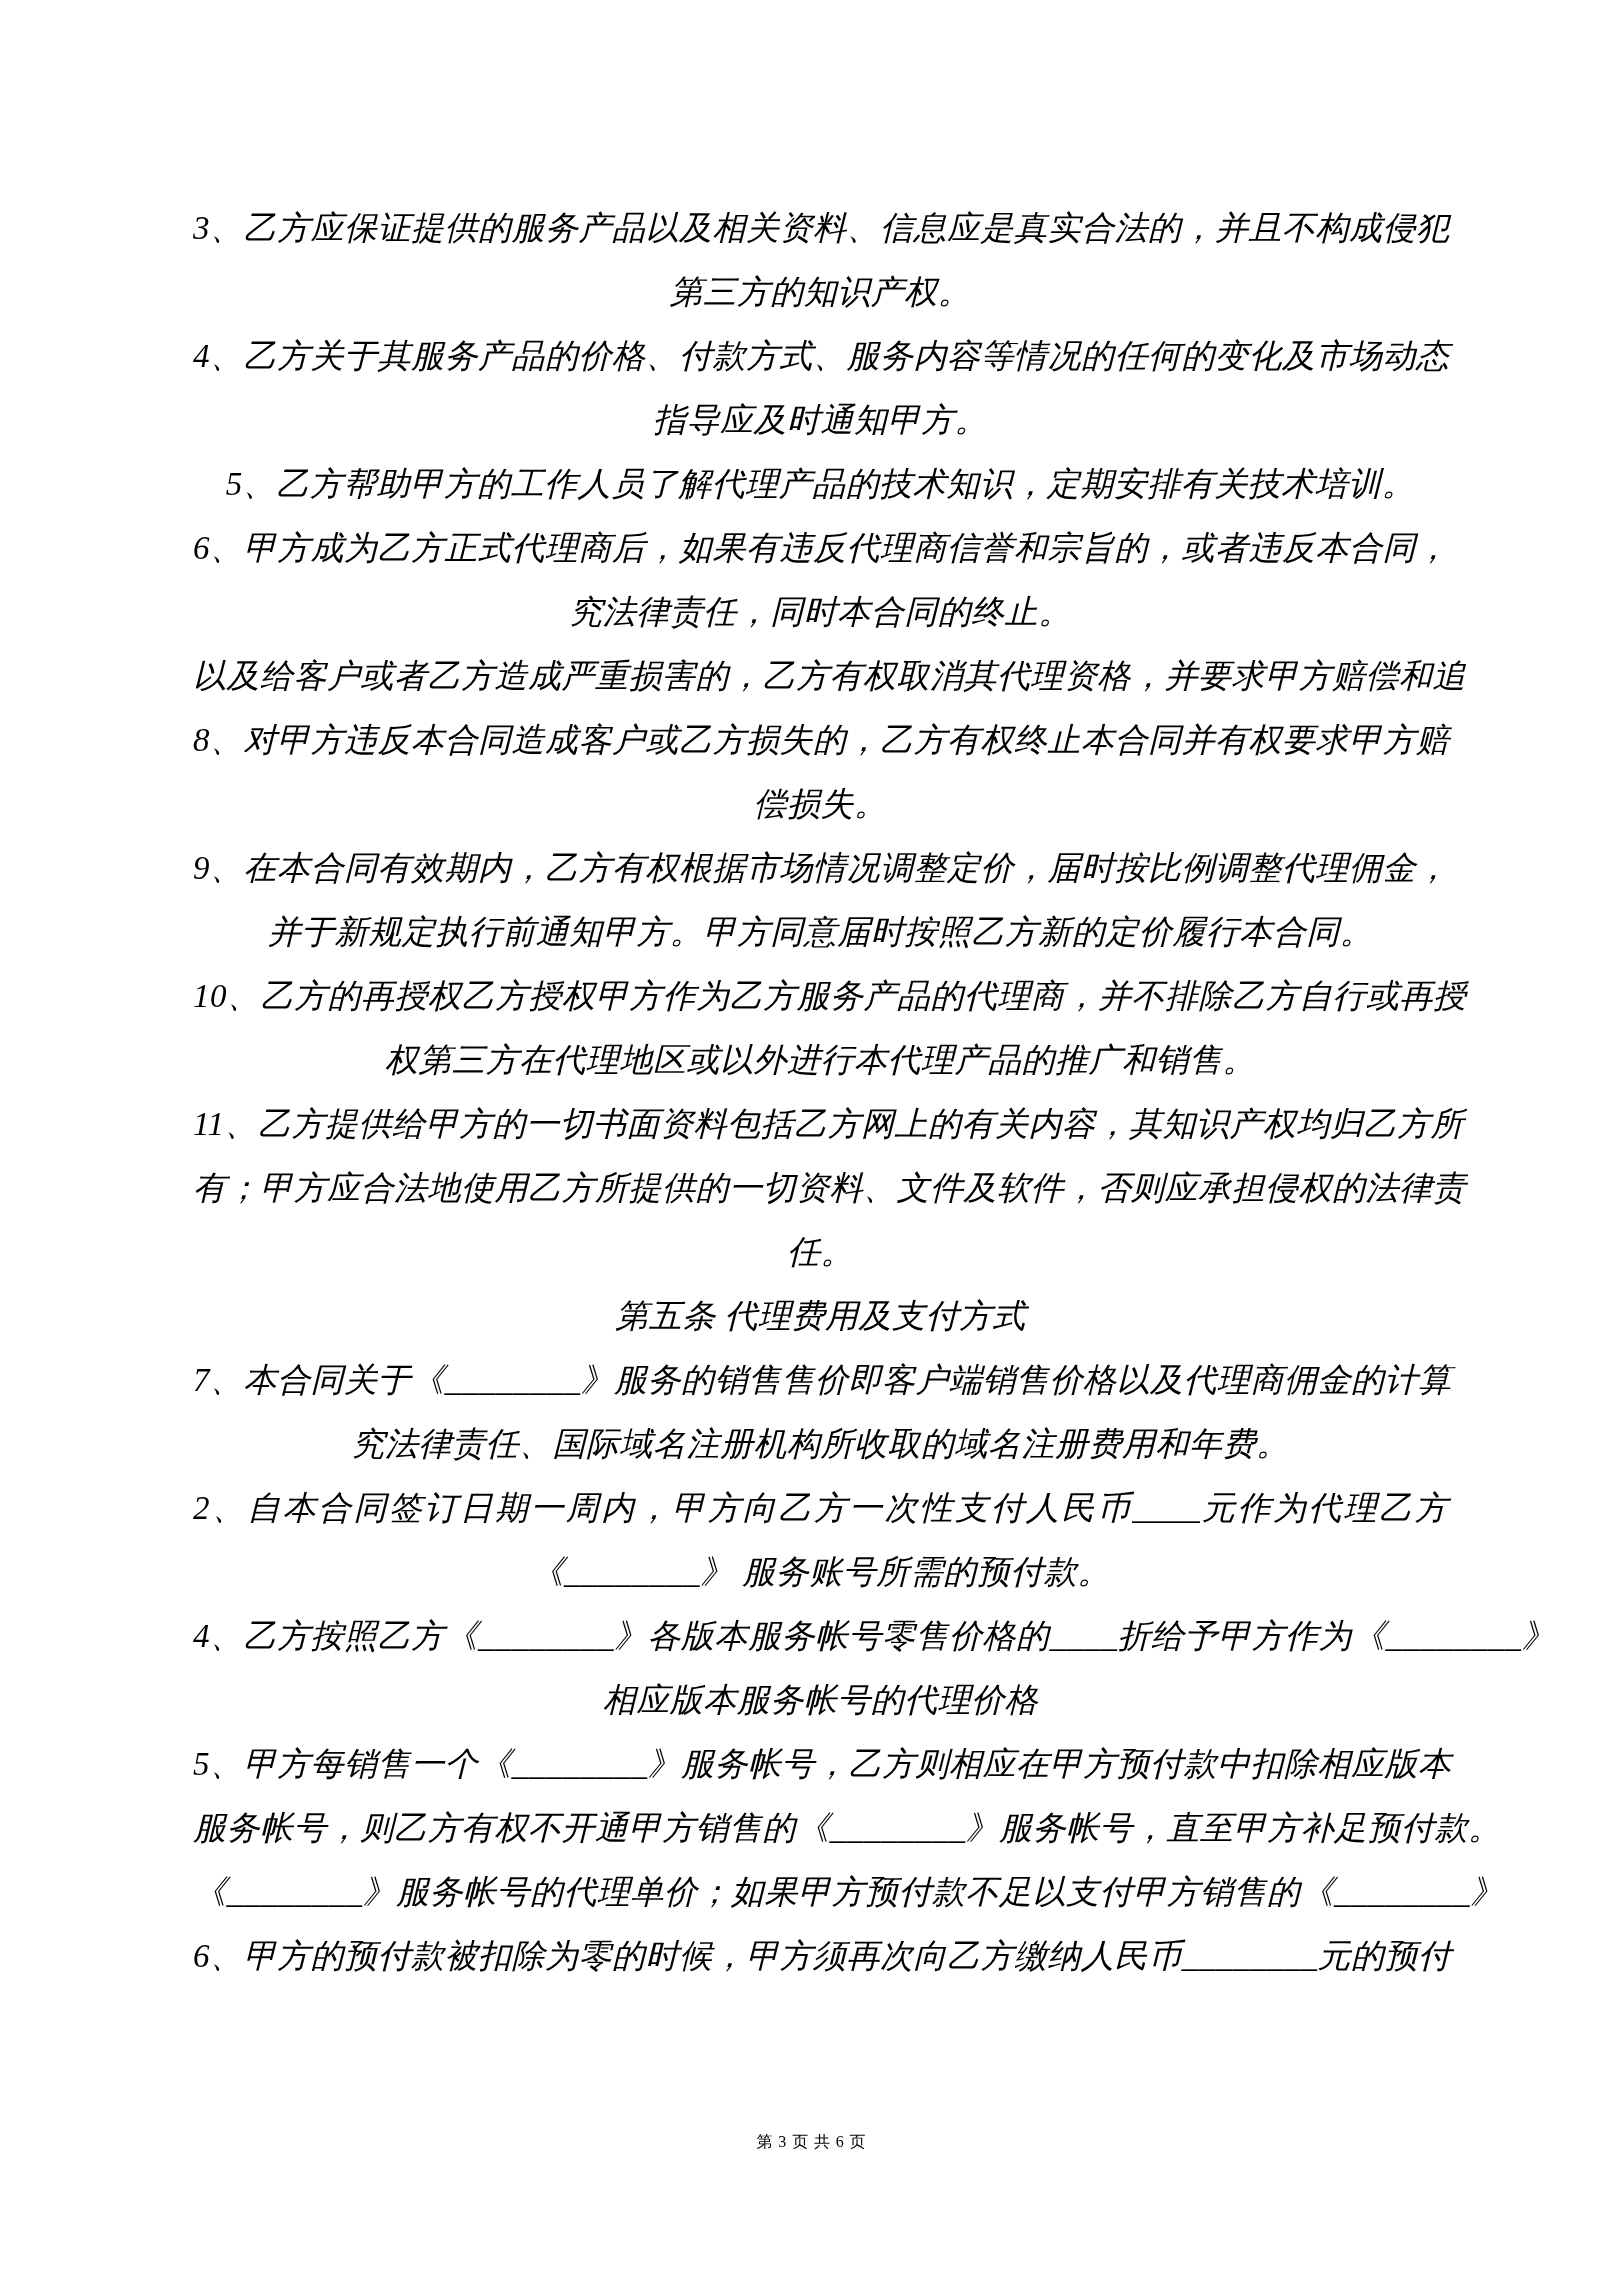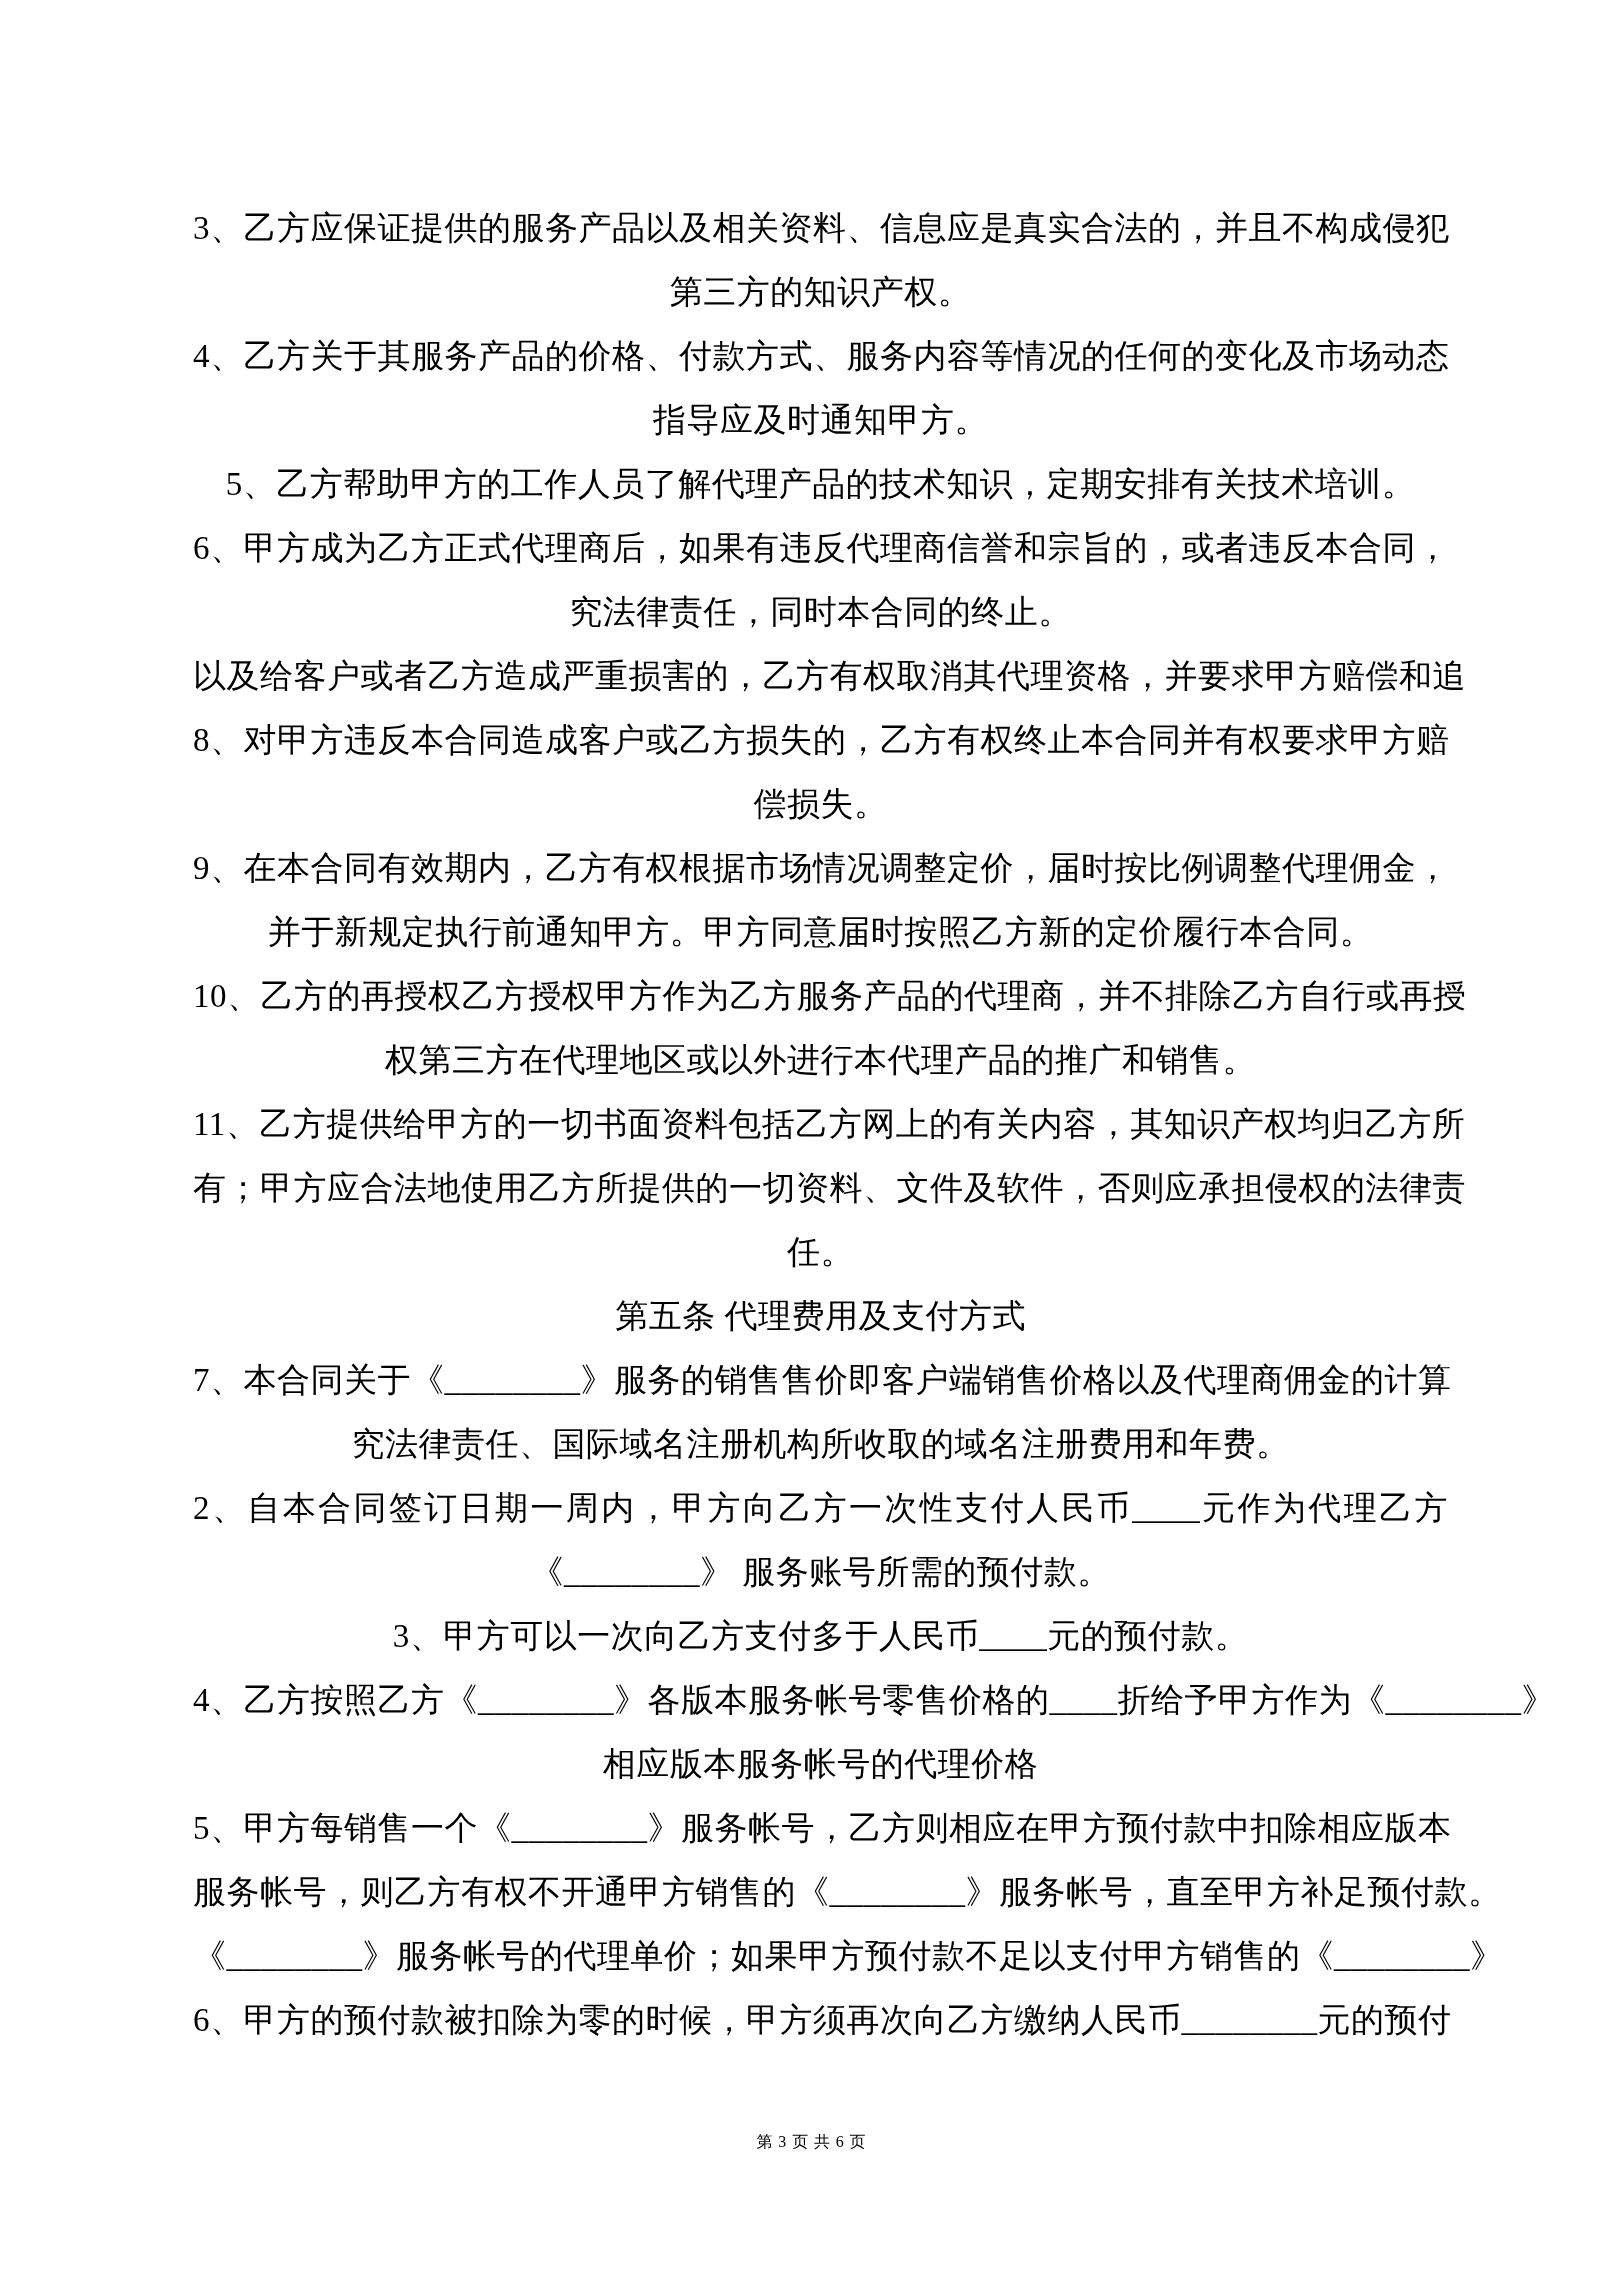--- a/index.html
+++ b/index.html
@@ -14,20 +14,21 @@
     background: #ffffff;
     overflow: hidden;
     font-family: "Liberation Serif", "DejaVu Serif", serif;
     color: #000000;
   }
   .content {
     position: absolute;
     left: 193px;
     top: 196px;
     width: 1255px;
+    font-style: italic;
   }
   .line {
     height: 64px;
     line-height: 64px;
     font-size: 33px;
     white-space: nowrap;
     letter-spacing: 0.5px;
   }
   .line.justify {
     text-align: justify;
@@ -67,21 +68,20 @@
       <div class="line justify">10、乙方的再授权乙方授权甲方作为乙方服务产品的代理商，并不排除乙方自行或再授</div>
       <div class="line left">权第三方在代理地区或以外进行本代理产品的推广和销售。</div>
       <div class="line justify">11、乙方提供给甲方的一切书面资料包括乙方网上的有关内容，其知识产权均归乙方所</div>
       <div class="line justify">有；甲方应合法地使用乙方所提供的一切资料、文件及软件，否则应承担侵权的法律责</div>
       <div class="line left">任。</div>
       <div class="line left">第五条 代理费用及支付方式</div>
       <div class="line justify">7、本合同关于《________》服务的销售售价即客户端销售价格以及代理商佣金的计算</div>
       <div class="line left">究法律责任、国际域名注册机构所收取的域名注册费用和年费。</div>
       <div class="line justify">2、自本合同签订日期一周内，甲方向乙方一次性支付人民币____元作为代理乙方</div>
       <div class="line left">《________》 服务账号所需的预付款。</div>
-      <div class="line left">3、甲方可以一次向乙方支付多于人民币____元的预付款。</div>
       <div class="line wide">4、乙方按照乙方《________》各版本服务帐号零售价格的____折给予甲方作为《________》</div>
       <div class="line left">相应版本服务帐号的代理价格</div>
       <div class="line justify">5、甲方每销售一个《________》服务帐号，乙方则相应在甲方预付款中扣除相应版本</div>
       <div class="line wide">服务帐号，则乙方有权不开通甲方销售的《________》服务帐号，直至甲方补足预付款。</div>
       <div class="line wide">《________》服务帐号的代理单价；如果甲方预付款不足以支付甲方销售的《________》</div>
       <div class="line wide">6、甲方的预付款被扣除为零的时候，甲方须再次向乙方缴纳人民币________元的预付</div>
     </div>
   <div class="footer">
     <span>第 3 页 共 6 页</span>
   </div>

